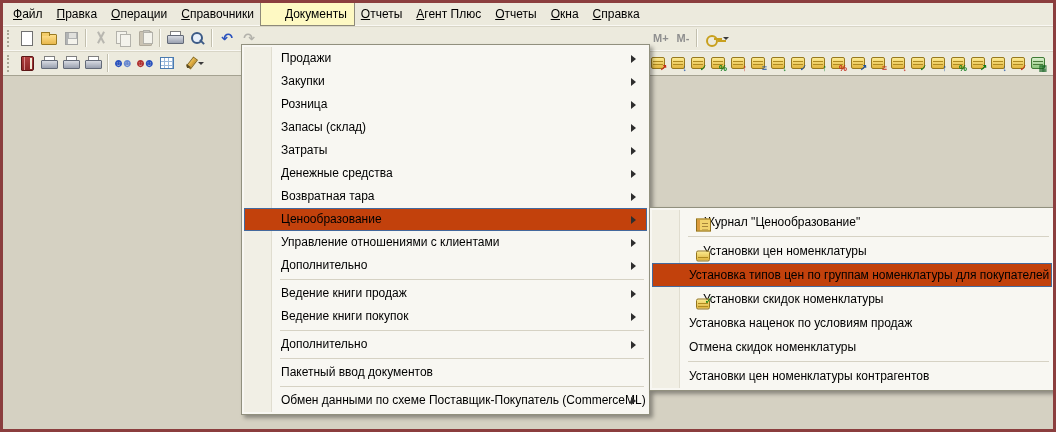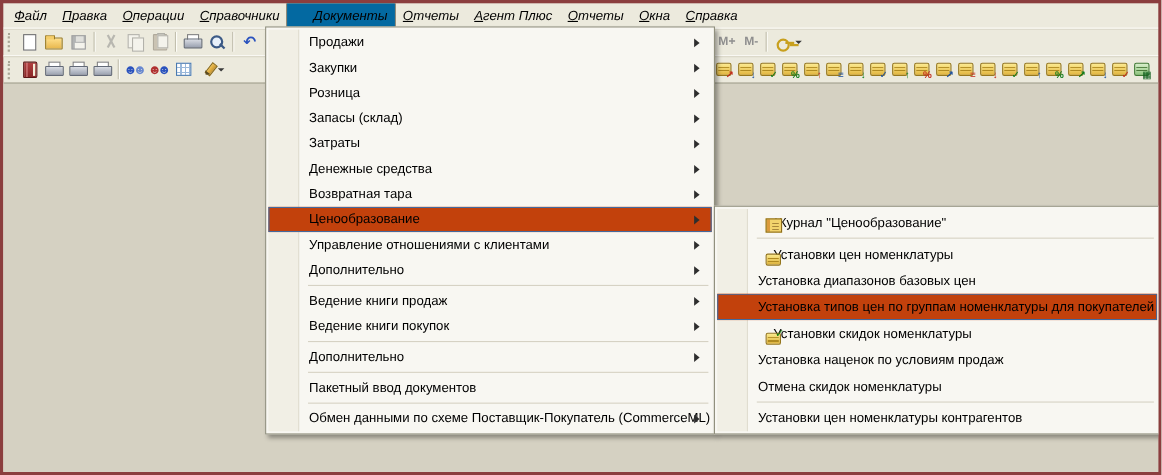--- a/index.html
+++ b/index.html
@@ -2,23 +2,23 @@
 <html><head>
 <meta charset="utf-8">
 <style>
   * { margin:0; padding:0; box-sizing:border-box; }
   body { font-family:"Liberation Sans","DejaVu Sans",sans-serif; font-size:12px; color:#000; background:#fff; }
   .window { position:relative; width:1056px; height:432px; border:3px solid #8b3e3e; background:#eceadd; overflow:hidden; }
 
   
   .menubar { height:22px; display:flex; align-items:stretch; padding-left:3px; position:relative; z-index:5; }
   .mb-item { display:flex; align-items:center; padding:0 7px; cursor:default; }
-  .mb-label { display:inline-block;font-style:italic; }
+  .mb-label { display:inline-block; }
   .mb-label::first-letter { text-decoration:underline; }
-  .mb-item.open { background:#0369a1; box-shadow:0 0 0 1px #8e8a7a;padding-left:24px; }
+  .mb-item.open { background:#fef9c3; box-shadow:0 0 0 1px #8e8a7a;padding-left:24px; }
 
   
   .toolbar { height:25px; display:flex; align-items:center; padding:0 2px; position:relative; border-top:1px solid #f9f8f3; box-shadow:inset 0 1px 0 #d8d5c6; }
   .grip { width:5px; height:17px; margin:0 4px 0 2px; border-left:2px dotted #a9a695; }
   .tb-btn { width:22px; height:22px; display:flex; align-items:center; justify-content:center; position:relative; flex:none; }
   .sep { width:2px; height:18px; margin:0 3px; border-left:1px solid #c2bfae; border-right:1px solid #fdfdf8; flex:none; }
   .disabled { opacity:.45; filter:grayscale(.7); }
   .caret { width:0; height:0; border:3px solid transparent; border-top-color:#3a3a3a; margin-left:1px; margin-top:4px; }
   .tb1-right { position:absolute; left:646px; top:1px; display:flex; align-items:center; }
   .tb2-right { position:absolute; left:645px; top:1px; display:flex; align-items:center; }
@@ -30,21 +30,21 @@
   .doc-ic .base::before { content:""; position:absolute; left:1px; right:1px; top:3px; height:6px;
       background:repeating-linear-gradient(to bottom,#b08a20 0 1px,transparent 1px 3px); }
   .doc-ic.green .base { background:linear-gradient(#d8eecb,#8cc47c); border-color:#3f7a34; }
   .doc-ic.green .base::before { background:repeating-linear-gradient(to bottom,#4a7a3a 0 1px,transparent 1px 3px); }
   .doc-ic .accent { position:absolute; right:1px; bottom:1px; font-size:9px; font-weight:bold; line-height:1; font-style:normal; }
 
   
   .workspace { position:absolute; left:0; right:0; top:72px; bottom:0; background:#d5d1c2; border-top:1px solid #a5a291; }
 
   
-  .menu { position:absolute; background:#f8f7f2; border:1px solid #91907e; box-shadow:3px 3px 4px rgba(0,0,0,.35); padding:2px; z-index:20; }
+  .menu { position:absolute; background:#f8f7f2; border:1px solid #91907e; box-shadow:3px 3px 4px rgba(0,0,0,.35); padding:2px; z-index:20;margin-top:20px; }
   .menu .icon-col { position:absolute; top:2px; bottom:2px; left:2px; width:28px; background:#f1efe5; border-right:1px solid #e0ddd0; }
   .documents-menu { left:238px; top:21px; width:409px; }
   .pricing-submenu { left:646px; top:184px; width:406px; z-index:21; }
   .menu-item { position:relative; height:23px; line-height:23px; padding-left:37px; padding-right:18px; white-space:nowrap; cursor:default; }
   .pricing-submenu .menu-item { height:24px; line-height:24px; padding-right:6px; }
   .menu-item.selected { background:#c2410c; box-shadow:inset 0 0 0 1px #44699d; }
   .sub-arrow { position:absolute; right:7px; top:50%; margin-top:-4px; width:0; height:0; border:4px solid transparent; border-left:5px solid #2e2e2e; }
   .menu-sep { height:5px; position:relative; }
   .menu-sep::after { content:""; position:absolute; left:36px; right:3px; top:2px; border-top:1px solid #d6d2c4; }
   .mi-icon { position:absolute; left:7px; top:50%; transform:translateY(-50%); }
@@ -325,21 +325,20 @@
     <div class="menu-item"><span class="mi-label">Пакетный ввод документов</span></div>
     <div class="menu-sep"></div>
     <div class="menu-item"><span class="mi-label">Обмен данными по схеме Поставщик-Покупатель (CommerceML)</span><span class="sub-arrow"></span></div>
   </div>
 
   <div class="menu pricing-submenu">
     <div class="icon-col"></div>
     <div class="menu-item"><i class="mi-icon sh sh-journal"></i><span class="mi-label">Журнал "Ценообразование"</span></div>
     <div class="menu-sep"></div>
     <div class="menu-item"><i class="mi-icon sh sh-coins"></i><span class="mi-label">Установки цен номенклатуры</span></div>
-    <div class="menu-item"><span class="mi-label">Установка диапазонов базовых цен</span></div>
     <div class="menu-item selected"><span class="mi-label">Установка типов цен по группам номенклатуры для покупателей</span></div>
     <div class="menu-item"><i class="mi-icon sh sh-coins with-check"></i><span class="mi-label">Установки скидок номенклатуры</span></div>
     <div class="menu-item"><span class="mi-label">Установка наценок по условиям продаж</span></div>
     <div class="menu-item"><span class="mi-label">Отмена скидок номенклатуры</span></div>
     <div class="menu-sep"></div>
     <div class="menu-item"><span class="mi-label">Установки цен номенклатуры контрагентов</span></div>
   </div>
 
 </div>
 

